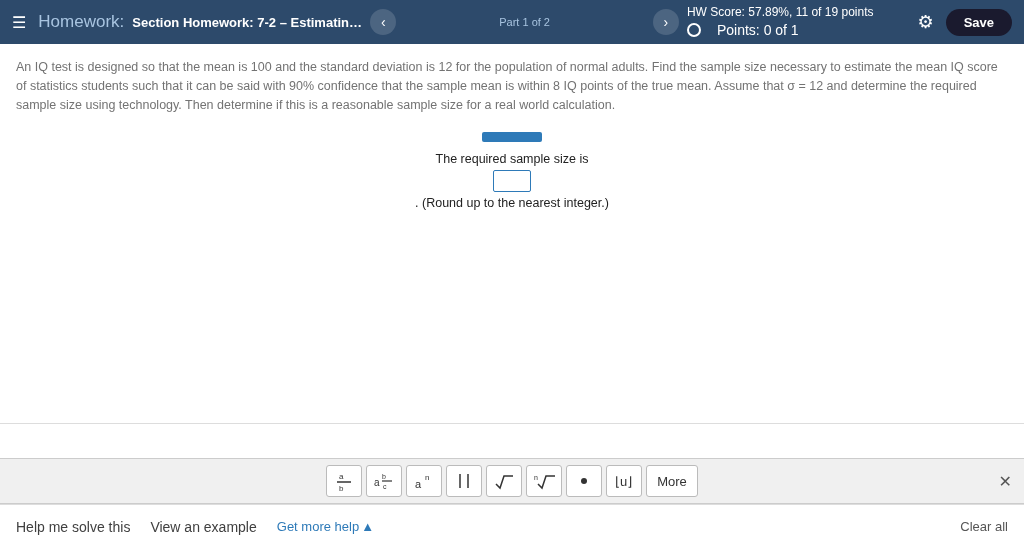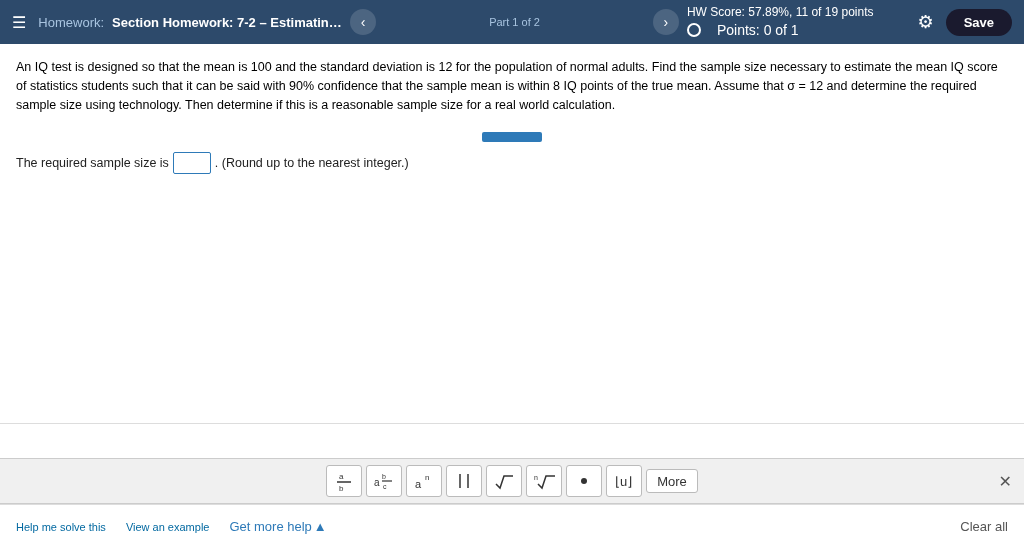--- a/index.html
+++ b/index.html
@@ -16,21 +16,21 @@
       gap: 8px;
     }
     .header-menu-icon {
       cursor: pointer;
       font-size: 16px;
       color: #fff;
       margin-right: 4px;
     }
     .header-homework-label {
       color: #a8c4e0;
-      font-size: 13px;
+      font-size: 17px;
       white-space: nowrap;
     }
     .header-title {
       color: #fff;
       font-size: 13px;
       font-weight: bold;
       white-space: nowrap;
       overflow: hidden;
       text-overflow: ellipsis;
       max-width: 230px;
@@ -109,30 +109,31 @@
     
     .main-content {
       padding: 14px 16px 10px;
       background: #fff;
       min-height: 380px;
       border-bottom: 1px solid #ddd;
     }
     .question-text {
       font-size: 12.5px;
       line-height: 1.5;
-      color: #000000;
+      color: #737373;
       margin-bottom: 18px;
     }
     .answer-area {
       display: flex;
       align-items: center;
       gap: 4px;
       font-size: 13px;
       color: #222;
       margin-top: 4px;
+      flex-direction: column;
     }
     .answer-input {
       width: 38px;
       height: 22px;
       border: 1px solid #2e7ab8;
       border-radius: 2px;
       text-align: center;
       font-size: 13px;
       outline: none;
     }
@@ -178,21 +179,21 @@
       align-items: center;
       justify-content: center;
       font-size: 14px;
       color: #333;
     }
     .math-btn-more {
       background: #fff;
       border: 1px solid #bbb;
       border-radius: 3px;
       padding: 0 10px;
-      height: 24px;
+      height: 32px;
       cursor: pointer;
       font-size: 13px;
       color: #333;
     }
     .math-close-btn {
       position: absolute;
       right: 12px;
       top: 50%;
       transform: translateY(-50%);
       background: none;
@@ -210,22 +211,22 @@
       right: 0;
       height: 44px;
       background: #fff;
       border-top: 1px solid #ddd;
       display: flex;
       align-items: center;
       padding: 0 16px;
       gap: 20px;
     }
     .bottom-link {
-      color: #0369a1;
-      font-size: 11px;
+      color: #404040;
+      font-size: 14px;
       cursor: pointer;
       text-decoration: none;
       white-space: nowrap;
     }
     .get-more-help {
       display: flex;
       align-items: center;
       gap: 2px;
       color: #2e7ab8;
       font-size: 13px;

